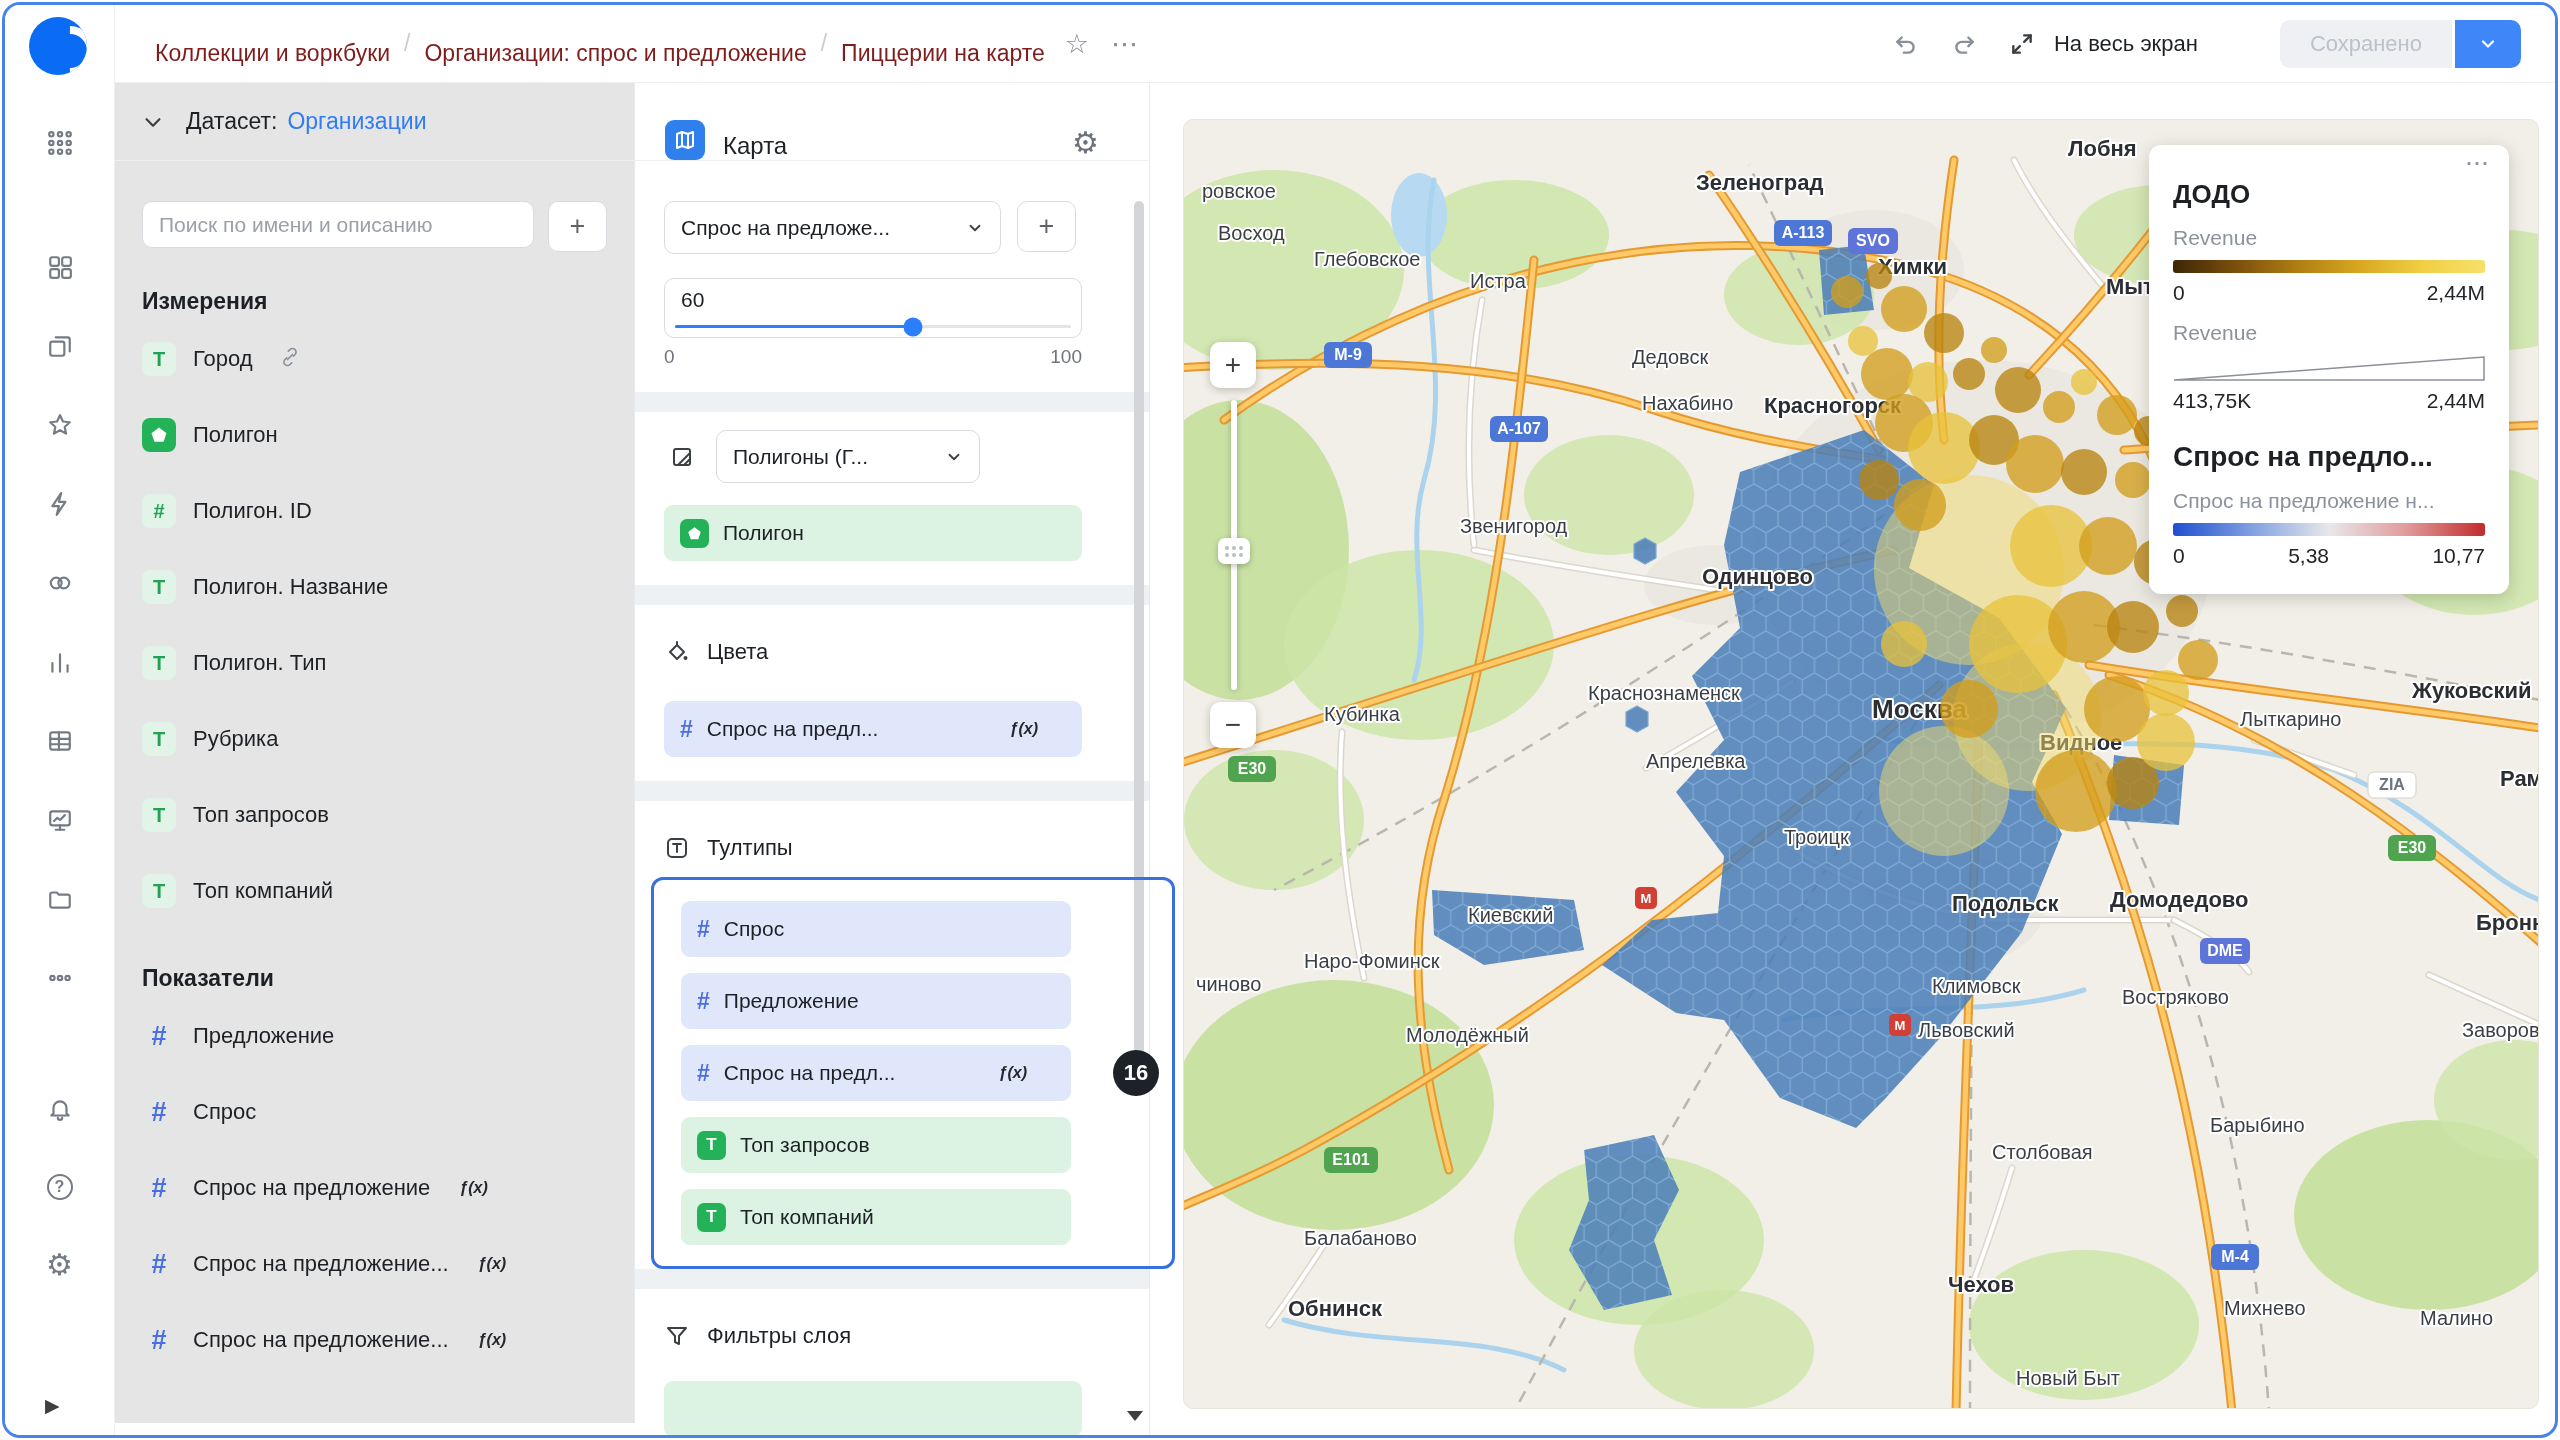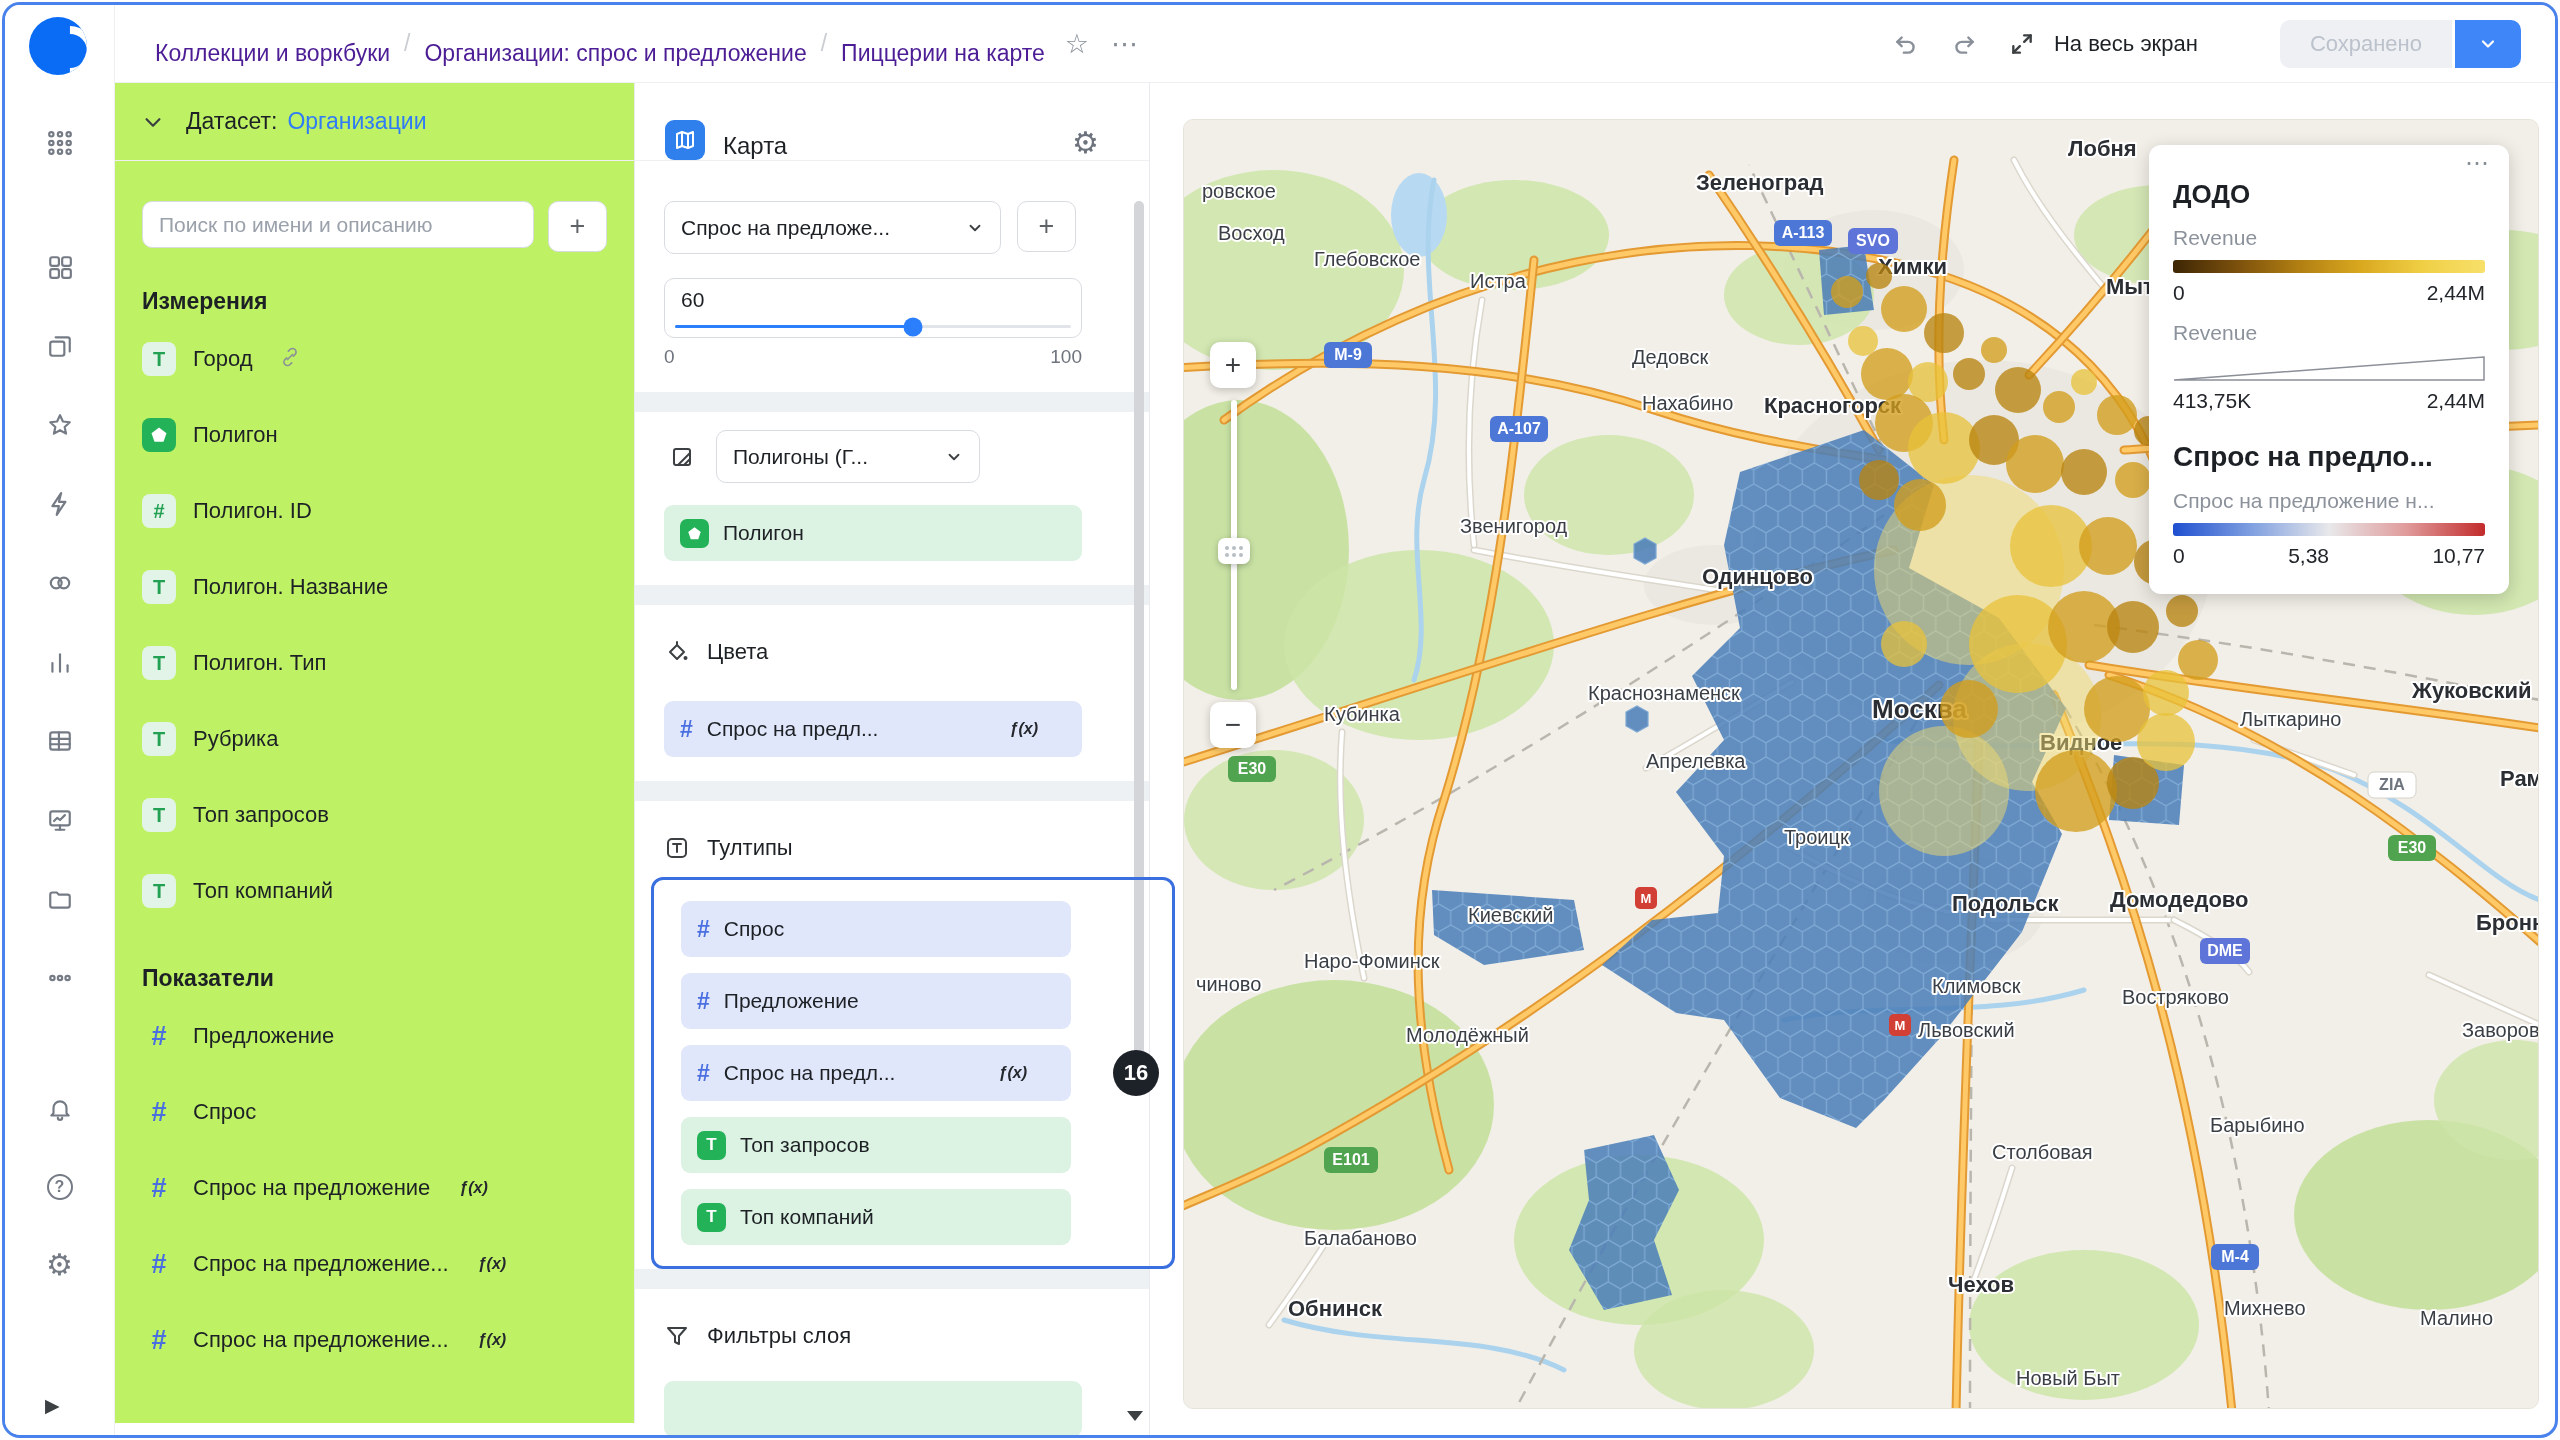--- a/index.html
+++ b/index.html
@@ -15,36 +15,36 @@
   .rail-bottom { position:absolute; top:1088px; left:0; right:0; display:flex; flex-direction:column; align-items:center; gap:46px; }
   .rail-item { width:32px; height:32px; display:grid; place-items:center; cursor:pointer; }
   .rail-item svg { stroke:#757b85; stroke-width:2; fill:none; stroke-linecap:round; stroke-linejoin:round; }
   .gear-glyph { font-size:30px; color:#757b85; line-height:32px; }
   .help-circle { width:26px; height:26px; border:2px solid #757b85; border-radius:50%; display:grid; place-items:center; font-size:16px; font-weight:700; color:#757b85; }
   .rail-expand { position:absolute; left:40px; bottom:18px; font-size:19px; color:#3c4043; cursor:pointer; }
 
   
   .app-header { position:absolute; left:110px; right:0; top:0; height:78px; display:flex; align-items:center; padding:0 34px 0 40px; border-bottom:1px solid #eef0f2; background:#fff; z-index:20; }
   .breadcrumb { display:flex; align-items:center; gap:14px; font-size:23px; }
-  .crumb { color:#4c1d95; cursor:pointer; white-space:nowrap;margin-top:19px; }
+  .crumb { color:#7f1d1d; cursor:pointer; white-space:nowrap;margin-top:19px; }
   .crumb-sep { color:#c9cdd2; }
   .hdr-star { font-size:27px; color:#878e97; margin-left:20px; cursor:pointer; }
   .hdr-dots { font-size:27px; color:#878e97; margin-left:22px; cursor:pointer; letter-spacing:2px; }
   .hdr-right { margin-left:auto; display:flex; align-items:center; gap:22px; }
   .hdr-ic { width:36px; height:36px; display:grid; place-items:center; cursor:pointer; }
   .hdr-ic svg { stroke:#8a9099; stroke-width:2.2; fill:none; stroke-linecap:round; stroke-linejoin:round; }
   .hdr-ic.dark svg { stroke:#3c4043; }
   .fullscreen-label { font-size:22px; color:#1d2125; margin-left:-8px; white-space:nowrap; cursor:pointer; }
   .save-group { display:flex; margin-left:20px;padding-left:40px; }
   .btn-saved { height:48px; padding:0 30px; background:#eef0f3; color:#bcc2cc; font-size:22px; border:none; border-radius:10px 0 0 10px; cursor:default; }
   .btn-drop { height:48px; width:66px; margin-left:3px; background:#3f86f8; border:none; border-radius:0 10px 10px 0; display:grid; place-items:center; cursor:pointer; }
   .btn-drop svg { stroke:#fff; stroke-width:2.6; fill:none; stroke-linecap:round; stroke-linejoin:round; }
 
   
-  .dataset-panel { position:absolute; left:110px; top:78px; width:520px; bottom:12px; border-right:1px solid #e8eaed; background:#bef264; z-index:10; }
+  .dataset-panel { position:absolute; left:110px; top:78px; width:520px; bottom:12px; border-right:1px solid #e8eaed; background:#e5e5e5; z-index:10; }
   .panel-head { height:78px; display:flex; align-items:center; border-bottom:1px solid #eef0f2; padding:0 24px 0 27px; }
   .panel-head svg.chev { stroke:#3c4043; stroke-width:2.4; fill:none; stroke-linecap:round; stroke-linejoin:round; margin-right:22px; cursor:pointer; }
   .ds-label { font-size:23px; color:#1d2125; margin-right:10px; }
   .ds-name { font-size:23px; color:#2f7cf6; cursor:pointer; }
   .search-row { display:flex; gap:14px; margin:40px 27px 0 27px; }
   .search-input { flex:1; height:47px; border:1.5px solid #d8dbdf; border-radius:10px; padding:0 16px; font-size:21px; font-family:inherit; color:#1d2125; outline:none; }
   .search-input::placeholder { color:#9aa1ab; }
   .plus-btn { width:59px; height:51px; border:1.5px solid #d8dbdf; border-radius:10px; background:#fff; font-size:27px; color:#5f6368; display:grid; place-items:center; cursor:pointer; }
   .list-title { margin:36px 27px 6px 27px; font-size:23px; font-weight:700; color:#1d2125; }
   .field-row { display:flex; align-items:center; gap:17px; height:76px; padding-left:27px; cursor:grab; }

